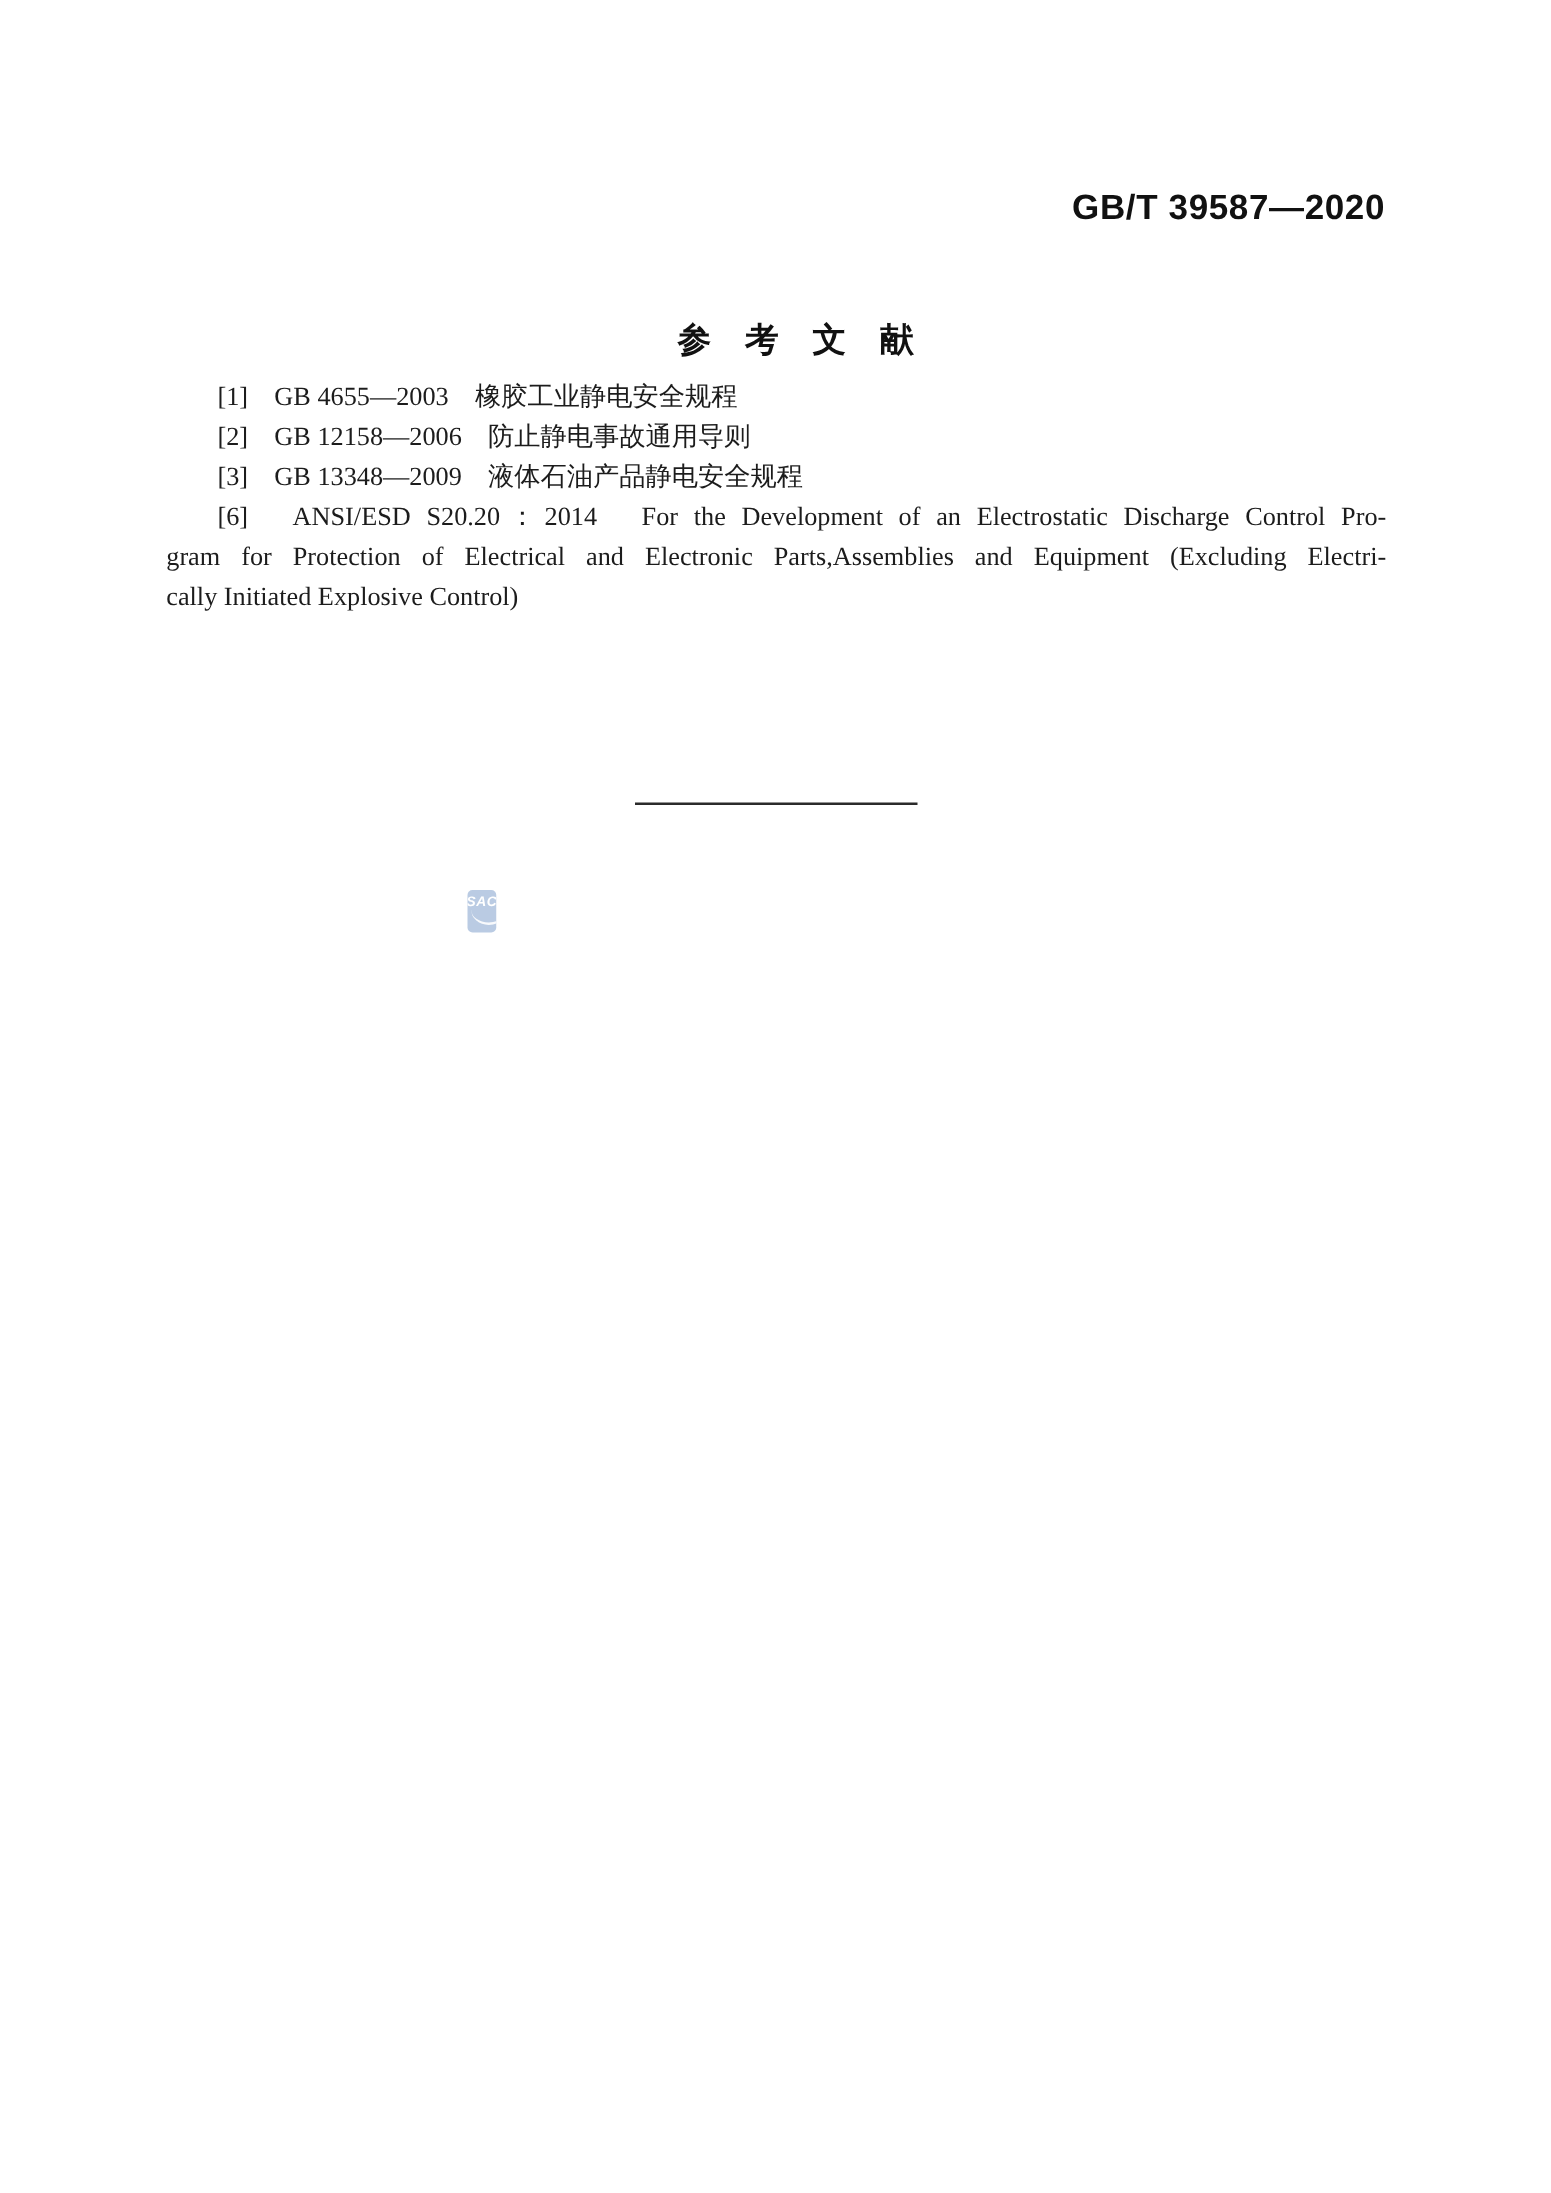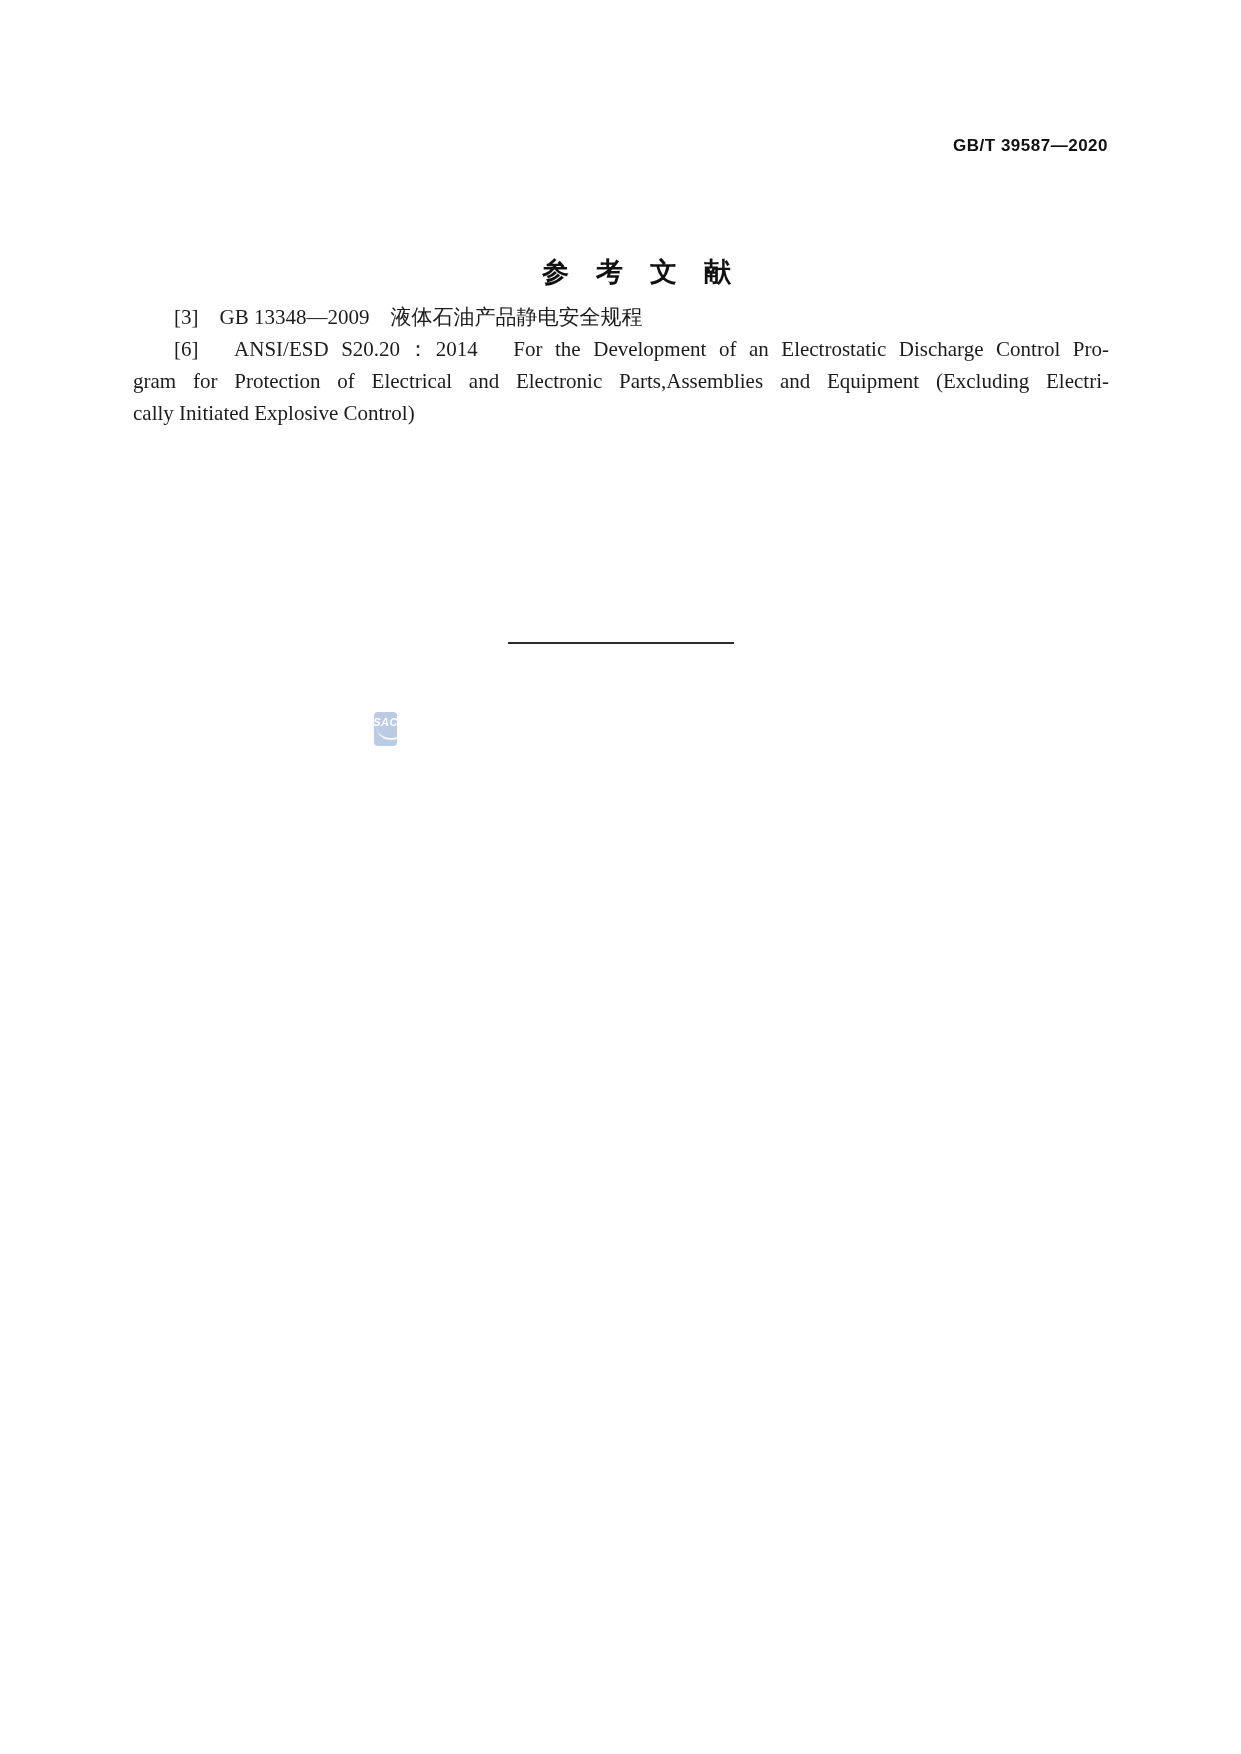--- a/index.html
+++ b/index.html
@@ -8,25 +8,25 @@
     width: 1241px;
     height: 1754px;
     margin: 0 auto;
     background: #ffffff;
     overflow: hidden;
     color: #1c1c1c;
     font-family: "Liberation Serif", "DejaVu Serif", serif;
   }
   .header-code {
     position: absolute;
-    top: 136px;
+    top: 150px;
     right: 133px;
     font-family: "Liberation Sans", "DejaVu Sans", sans-serif;
     font-weight: bold;
-    font-size: 17px;
+    font-size: 28px;
     letter-spacing: 0.5px;
     color: #111;
   }
   .doc-title {
     position: absolute;
     top: 238px;
     left: 0;
     width: 100%;
     text-align: center;
     font-family: "Liberation Sans", "DejaVu Sans", sans-serif;
@@ -97,20 +97,22 @@
 </head>
 <body>
 
 <div class="page">
 
   <div class="header-code">GB/T 39587—2020</div>
 
   <h1 class="doc-title" style="margin:16px;">参　考　文　献</h1>
 
   <div class="ref-list">
+      <div class="ref-line indent">[1]　GB 4655—2003　橡胶工业静电安全规程</div>
+      <div class="ref-line indent">[2]　GB 12158—2006　防止静电事故通用导则</div>
       <div class="ref-line indent">[3]　GB 13348—2009　液体石油产品静电安全规程</div>
       <div class="ref-line indent justify">[6]　ANSI/ESD S20.20：2014　For the Development of an Electrostatic Discharge Control Pro-</div>
       <div class="ref-line justify">gram for Protection of Electrical and Electronic Parts,Assemblies and Equipment (Excluding Electri-</div>
       <div class="ref-line">cally Initiated Explosive Control)</div>
     </div>
 
   <div class="end-rule"></div>
 
   <div class="watermark">
     <span class="wm-text">SAC</span>

